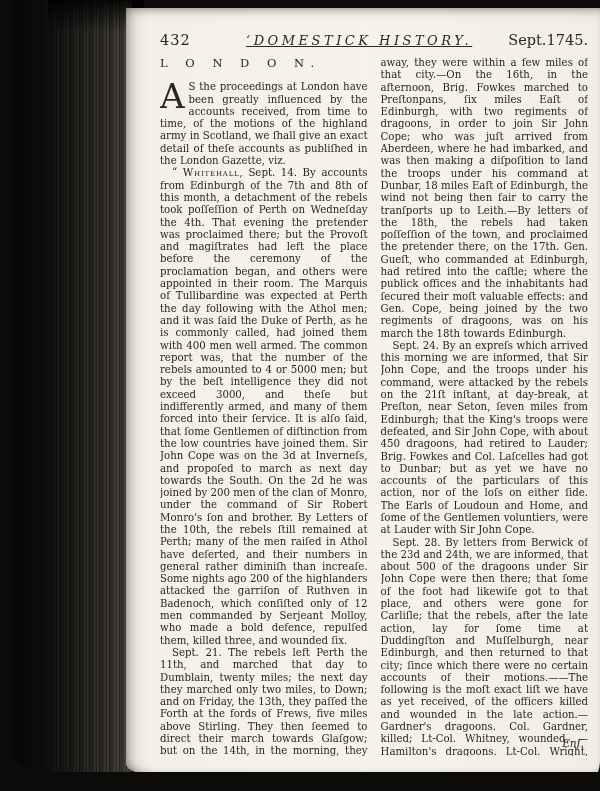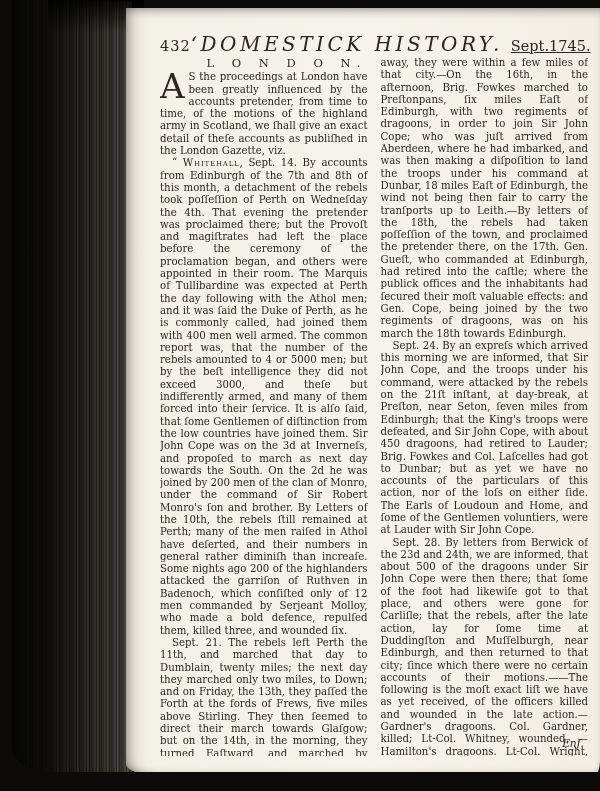--- a/index.html
+++ b/index.html
@@ -18,27 +18,27 @@
 
   
   .page{position:absolute;left:126px;top:8px;width:474px;height:768px;
     background:linear-gradient(90deg,#e6e2d8 0%,#f3f0e8 5%,#f6f3ec 50%,#f2eee5 100%);
     border-bottom-left-radius:36px 12px;border-bottom-right-radius:6px 16px;
     box-shadow:inset 7px 0 14px -7px rgba(55,50,40,.6), inset 0 9px 12px -9px rgba(55,50,40,.55), inset 0 -6px 9px -7px rgba(55,50,40,.45);
     color:#2b2620;}
 
   .page-header{position:absolute;top:24px;left:34px;right:12px;display:flex;align-items:baseline;}
   .pagenum{width:58px;font-size:14.5px;letter-spacing:1px;}
-  .running-title{flex:1;text-align:center;font-style:italic;font-size:20px;letter-spacing:3.5px;white-space:nowrap;}
-  .issue-date{font-size:14.5px;margin-left:8px;text-decoration:underline;}
+  .running-title{flex:1;text-align:center;font-style:italic;font-size:13px;letter-spacing:3.5px;white-space:nowrap;text-decoration:underline;}
+  .issue-date{font-size:14.5px;margin-left:8px;}
 
   .columns{position:absolute;top:49px;left:34px;right:12px;bottom:20px;display:flex;gap:13px;overflow:hidden;}
   .col{width:50%;font-size:10.2px;line-height:12.3px;text-align:justify;overflow:hidden;
        -webkit-hyphens:auto;hyphens:auto;}
-  .section-heading{text-align:right;letter-spacing:7px;font-size:11.5px;margin:0 0 2px 0;}
+  .section-heading{text-align:left;letter-spacing:7px;font-size:11.5px;margin:0 0 12px 0;}
   .para{margin:0;}
   .para.indent{text-indent:12px;}
   .dropcap{float:left;font-size:34px;line-height:27px;padding:2px 4px 0 0;}
   .italic{}
   .smallcaps{font-variant:small-caps;letter-spacing:.8px;}
   .catchword{position:absolute;right:16px;bottom:27px;font-size:10.6px;font-style:italic;}
 </style>
 </head>
 <body>
 
@@ -53,21 +53,21 @@
     <div class="page-header">
       <span class="pagenum">432</span>
       <span class="running-title">‘DOMESTICK HISTORY.</span>
       <span class="issue-date">Sept.1745.</span>
     </div>
 
     <div class="columns">
       <div class="col">
         <div class="section-heading">L O N D O N.</div>
         <div>
-            <p class="para"><span class="dropcap">A</span><span>S the proceedings at London have been greatly influenced by the accounts pretender, from time to time, of the motions of the highland army in Scotland, we ſhall give an exact detail of theſe accounts as publiſhed in the London Gazette, </span><span class="italic">viz.</span></p>
+            <p class="para"><span class="dropcap">A</span><span>S the proceedings at London have been greatly influenced by the accounts received, from time to time, of the motions of the highland army in Scotland, we ſhall give an exact detail of theſe accounts as publiſhed in the London Gazette, </span><span class="italic">viz.</span></p>
             <p class="para indent"><span>“ </span><span class="smallcaps">Whitehall</span><span>, </span><span class="italic">Sept.</span><span> 14. By accounts from Edinburgh of the 7th and 8th of this month, a detachment of the rebels took poſſeſſion of Perth on Wedneſday the 4th. That evening the pretender was proclaimed there; but the Provoſt and magiſtrates had left the place before the ceremony of the proclamation began, and others were appointed in their room. The Marquis of Tullibardine was expected at Perth the day following with the Athol men; and it was ſaid the Duke of Perth, as he is commonly called, had joined them with 400 men well armed. The common report was, that the number of the rebels amounted to 4 or 5000 men; but by the beſt intelligence they did not exceed 3000, and theſe but indifferently armed, and many of them forced into their ſervice. It is alſo ſaid, that ſome Gentlemen of diſtinction from the low countries have joined them. Sir John Cope was on the 3d at Inverneſs, and propoſed to march as next day towards the South. On the 2d he was joined by 200 men of the clan of Monro, under the command of Sir Robert Monro's ſon and brother. By Letters of the 10th, the rebels ſtill remained at Perth; many of the men raiſed in Athol have deſerted, and their numbers in general rather diminiſh than increaſe. Some nights ago 200 of the highlanders attacked the garriſon of Ruthven in Badenoch, which conſiſted only of 12 men commanded by Serjeant Molloy, who made a bold defence, repulſed them, killed three, and wounded ſix.</span></p>
             <p class="para indent"><span class="italic">Sept.</span><span> 21. The rebels left Perth the 11th, and marched that day to Dumblain, twenty miles; the next day they marched only two miles, to Down; and on Friday, the 13th, they paſſed the Forth at the fords of Frews, five miles above Stirling. They then ſeemed to direct their march towards Glaſgow; but on the 14th, in the morning, they turned Eaſtward, and marched by Falkirk, towards Edinburgh; and when the letters of the 16th came</span></p>
           </div>
       </div>
       <div class="col">
         <div>
             <p class="para"><span>away, they were within a few miles of that city.—On the 16th, in the afternoon, Brig. Fowkes marched to Preſtonpans, ſix miles Eaſt of Edinburgh, with two regiments of dragoons, in order to join Sir John Cope; who was juſt arrived from Aberdeen, where he had imbarked, and was then making a diſpoſition to land the troops under his command at Dunbar, 18 miles Eaſt of Edinburgh, the wind not being then fair to carry the tranſports up to Leith.—By letters of the 18th, the rebels had taken poſſeſſion of the town, and proclaimed the pretender there, on the 17th. Gen. Gueſt, who commanded at Edinburgh, had retired into the caſtle; where the publick offices and the inhabitants had ſecured their moſt valuable effects: and Gen. Cope, being joined by the two regiments of dragoons, was on his march the 18th towards Edinburgh.</span></p>
             <p class="para indent"><span class="italic">Sept.</span><span> 24. By an expreſs which arrived this morning we are informed, that Sir John Cope, and the troops under his command, were attacked by the rebels on the 21ſt inſtant, at day-break, at Preſton, near Seton, ſeven miles from Edinburgh; that the King's troops were defeated, and Sir John Cope, with about 450 dragoons, had retired to Lauder; Brig. Fowkes and Col. Laſcelles had got to Dunbar; but as yet we have no accounts of the particulars of this action, nor of the loſs on either ſide. The Earls of Loudoun and Home, and ſome of the Gentlemen voluntiers, were at Lauder with Sir John Cope.</span></p>
             <p class="para indent"><span class="italic">Sept.</span><span> 28. By letters from Berwick of the 23d and 24th, we are informed, that about 500 of the dragoons under Sir John Cope were then there; that ſome of the foot had likewiſe got to that place, and others were gone for Carliſle; that the rebels, after the late action, lay for ſome time at Duddingſton and Muſſelburgh, near Edinburgh, and then returned to that city; ſince which there were no certain accounts of their motions.——The following is the moſt exact liſt we have as yet received, of the officers killed and wounded in the late action.—</span><span class="italic">Gardner's dragoons.</span><span> Col. Gardner, killed; Lt-Col. Whitney, wounded. —</span><span class="italic">Hamilton's dragoons.</span><span> Lt-Col. Wright, wounded; Major Bowles, wounded.—</span></p>
           </div>

